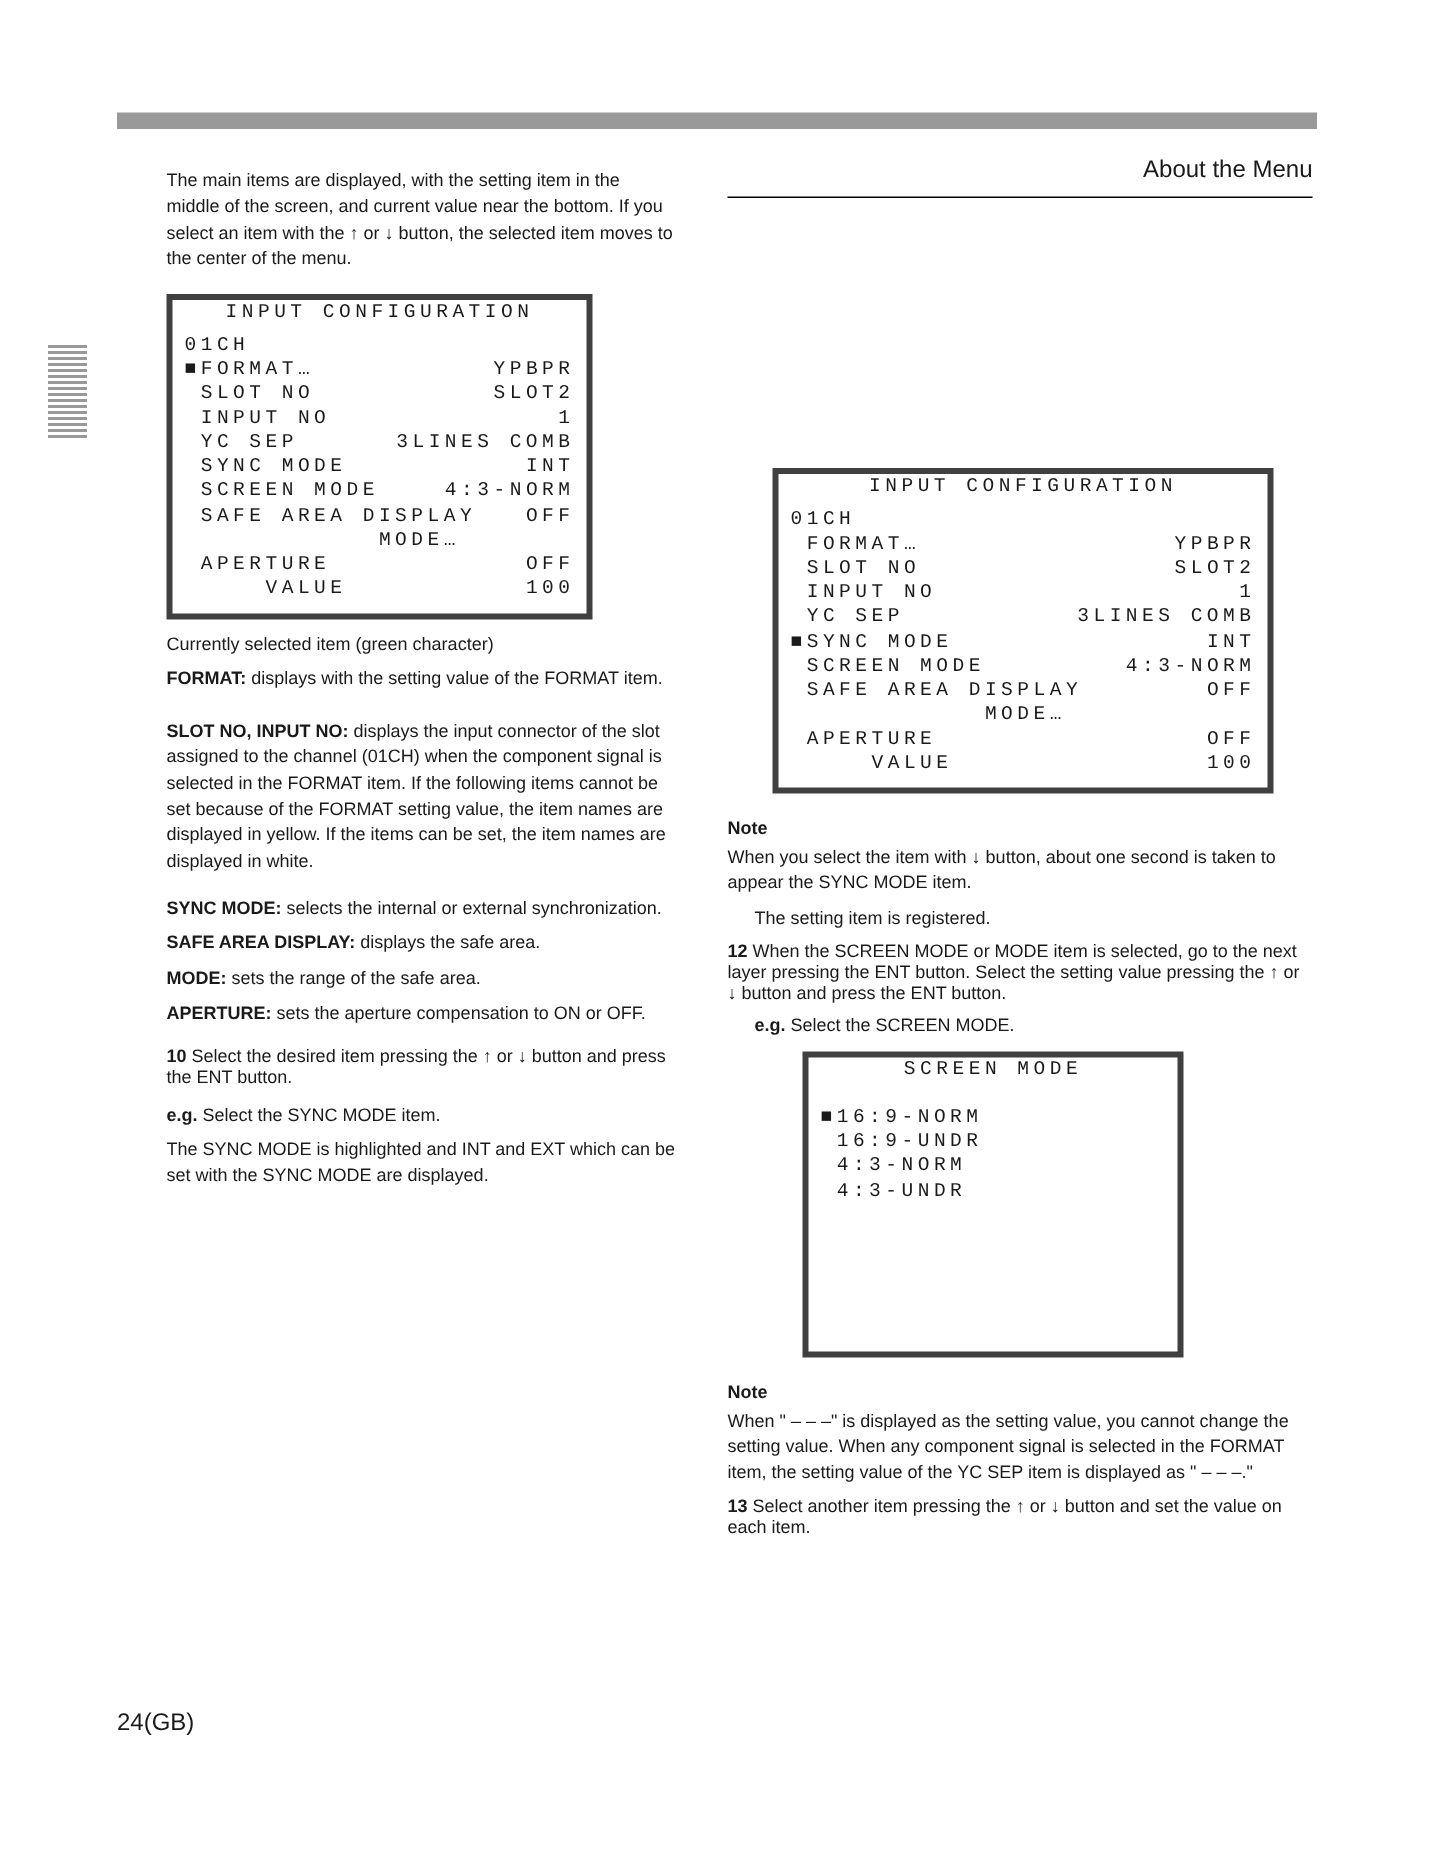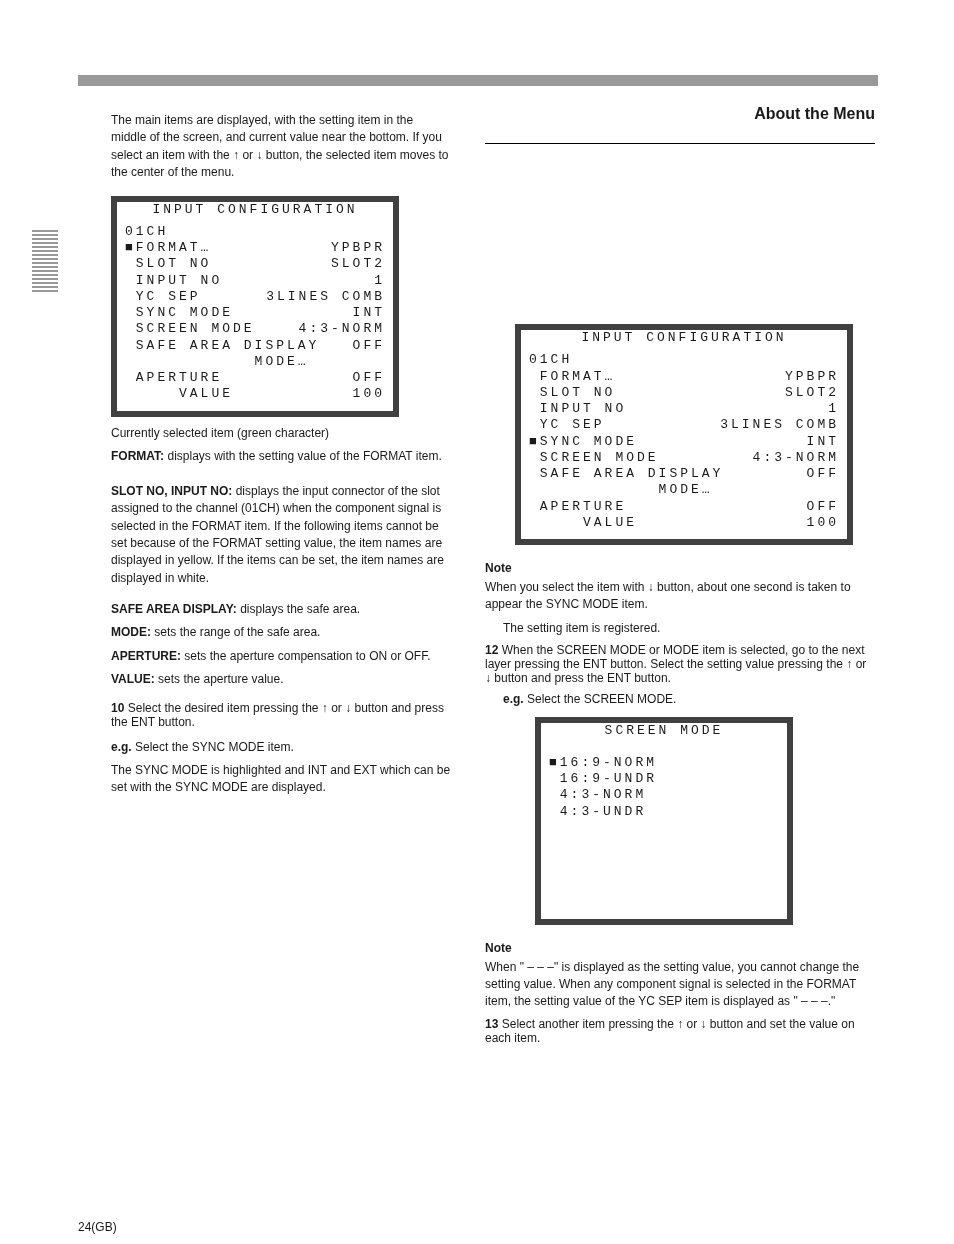--- a/index.html
+++ b/index.html
@@ -26,22 +26,22 @@
     top: 100px;
     margin-left: 21px;
   }
   .col-right {
     left: 485px;
     width: 390px;
     top: 105px;
   }
   h2.section {
     font-size: 16px;
-    font-weight: 700;
-    margin: 0 0 20px 0;
+    font-weight: 400;
+    margin: 0 0 8px 0;
   }
   p.body, li {
     font-size: 12px;
     line-height: 1.45;
     margin: 0 0 6px 0;
   }
   .running {
     font-size: 12px;
     line-height: 1.45;
     margin-bottom: 14px;
@@ -49,21 +49,21 @@
   ul.nobul {
     list-style: none;
     padding: 0;
     margin: 0 0 12px 0;
   }
   ul.nobul li {
     padding-left: 14px;
     text-indent: -14px;
   }
   .box {
-    border: 6px solid #404040;
+    border: 4px solid #404040;
     padding: 8px 8px 8px 8px;
     font-family: "Courier New", monospace;
     font-size: 13px;
     letter-spacing: 3px;
     line-height: 1.25;
     background: #fff;
   }
   .box .titlebar {
     text-align: center;
     margin: -8px -8px 4px -8px;
@@ -95,22 +95,22 @@
     height: 75px;
   }
   .toc-lines div {
     height: 2px;
     background: #999;
     margin-bottom: 2px;
   }
   .footer {
     position: absolute;
     left: 78px;
-    top: 1220px;
-    font-size: 12px;
+    top: 1140px;
+    font-size: 16px;
   }
 </style>
 </head>
 <body>
 
 <div class="topbar"></div>
 
 <div class="toc-lines">
   <div></div>
     <div></div>
@@ -154,24 +154,24 @@
   <p class="body" style="margin-top:8px;">Currently selected item (green character)</p>
 
   <div class="running">
     <span style="font-weight:bold">FORMAT:</span>
     <span>displays with the setting value of the FORMAT item.</span><br><br>
     <span style="font-weight:bold">SLOT NO, INPUT NO:</span>
     <span>displays the input connector of the slot assigned to the channel (01CH) when the component signal is selected in the FORMAT item. If the following items cannot be set because of the FORMAT setting value, the item names are displayed in yellow. If the items can be set, the item names are displayed in white.</span>
   </div>
 
   <ul class="nobul" id="left-items">
+      <li><b>SYNC MODE:</b><span> selects the internal or external synchronization.</span></li>
       <li><b>SAFE AREA DISPLAY:</b><span> displays the safe area.</span></li>
       <li><b>MODE:</b><span> sets the range of the safe area.</span></li>
       <li><b>APERTURE:</b><span> sets the aperture compensation to ON or OFF.</span></li>
-      <li><b>VALUE:</b><span> sets the aperture value.</span></li>
     </ul>
 
   <p class="bold10"><span>10</span> <span style="font-weight:normal">Select the desired item pressing the ↑ or ↓ button and press the ENT button.</span></p>
 
   <p class="body" style="margin-top:10px"><b>e.g.</b> <span>Select the SYNC MODE item.</span></p>
   <p class="body">The SYNC MODE is highlighted and INT and EXT which can be set with the SYNC MODE are displayed.</p>
 
 </div>
 
 <div class="col-right">

